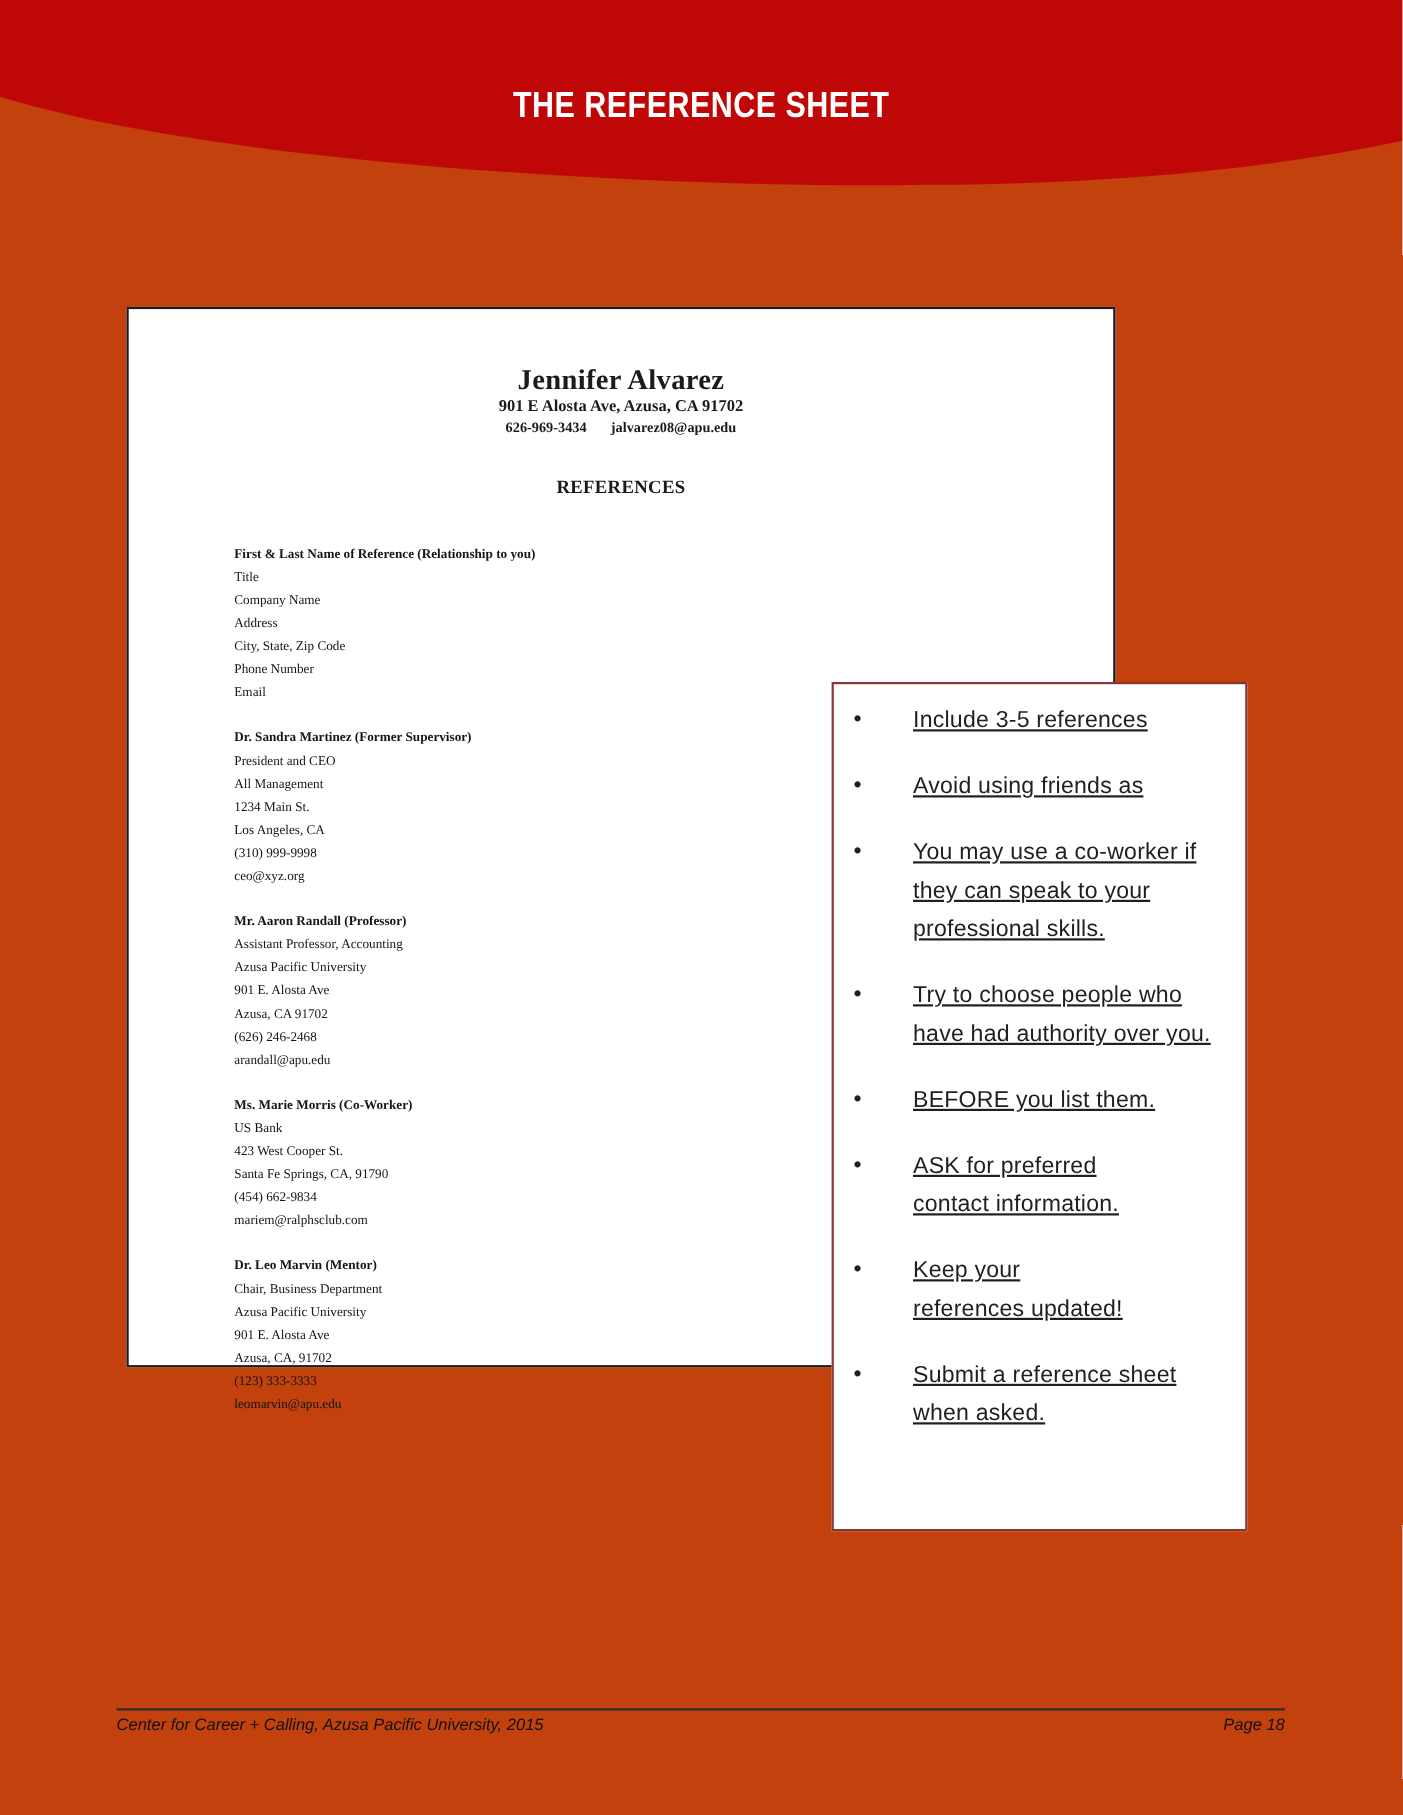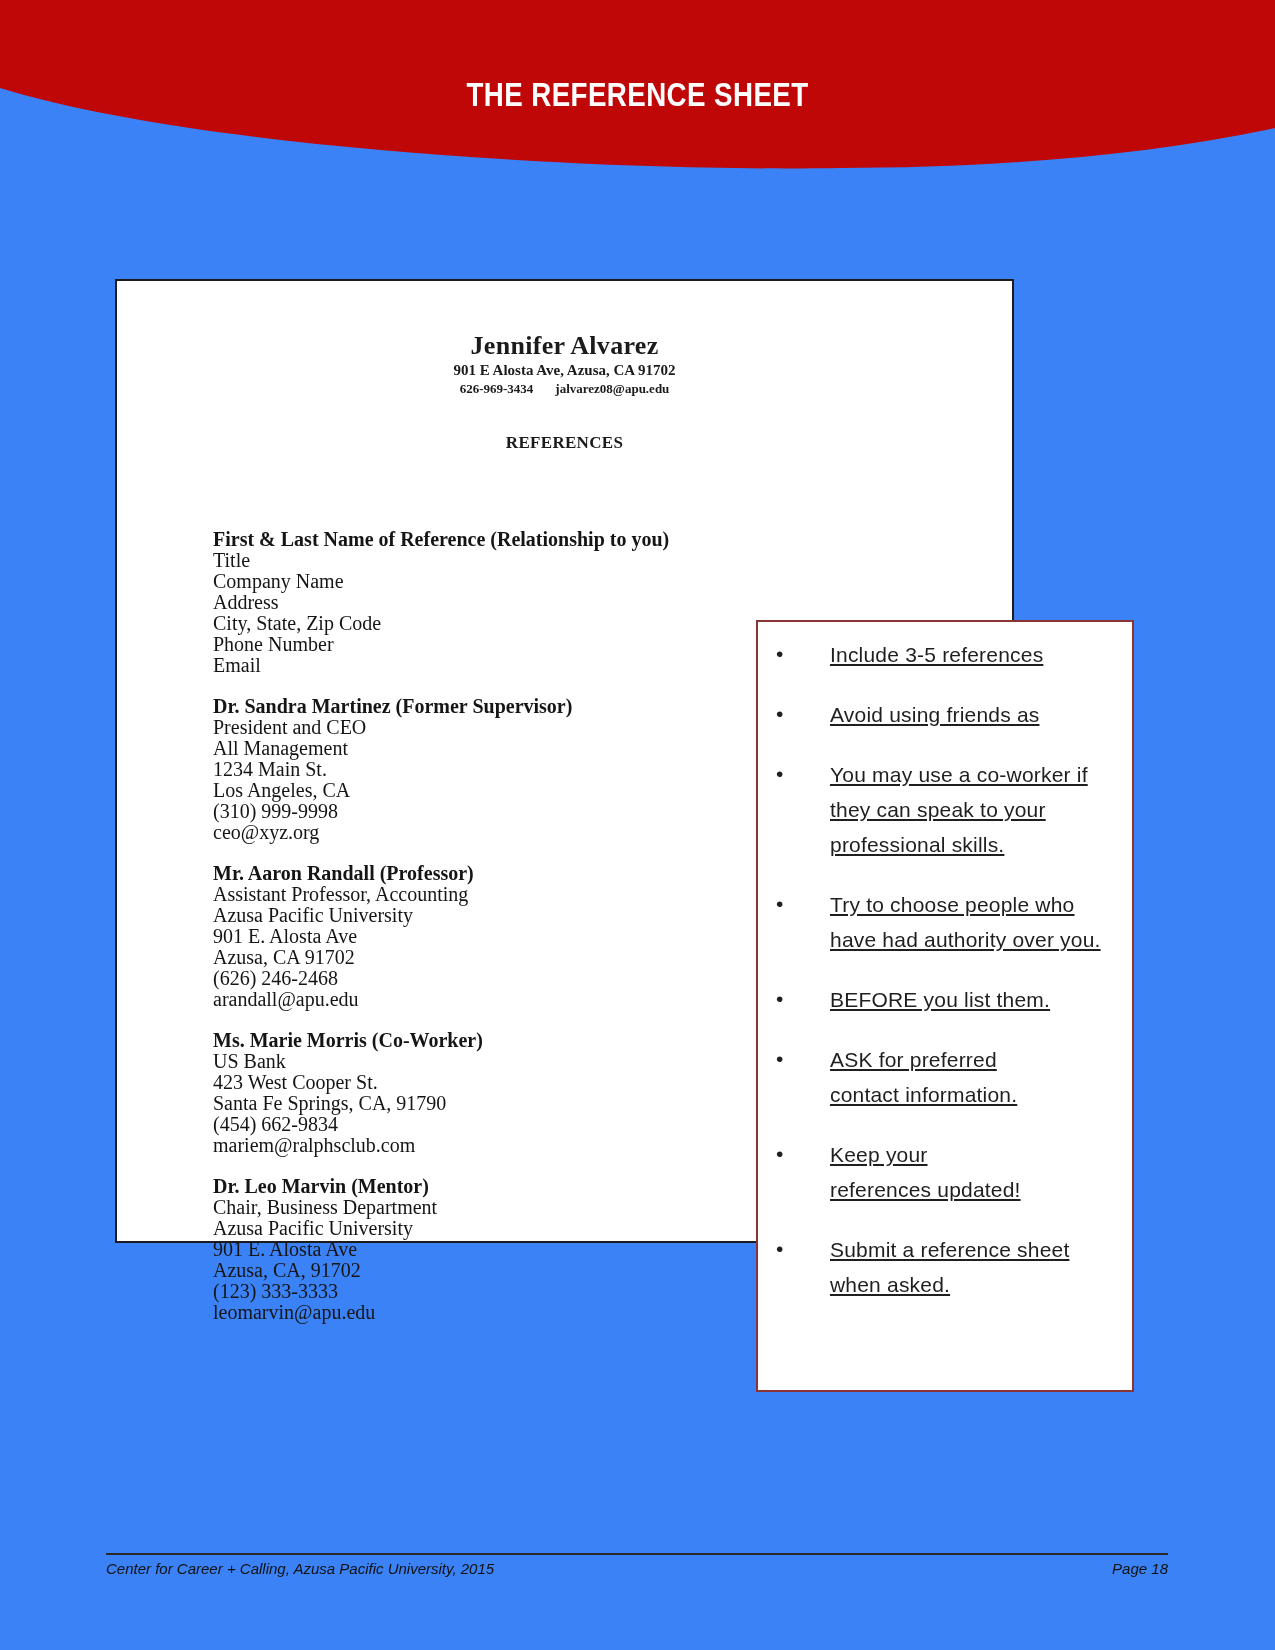--- a/index.html
+++ b/index.html
@@ -1,17 +1,17 @@
 <!DOCTYPE html>
 <html style="--banner-red: #C00708; --tips-border: #8A3533;"><head>
 <meta charset="utf-8">
 <style>
   html,body { margin:0; padding:0; background:#ffffff; }
   .page {
-    position:relative; width:1275px; height:1650px; background:#3b82f6;
+    position:relative; width:1275px; height:1650px; background:#c2410c;
     overflow:hidden; font-family:"Liberation Serif", serif; color:#1b1b1b;
   }
 
   
   .banner-wrap { position:absolute; left:0; top:0; width:1275px; height:200px; }
   .banner-wrap svg { display:block; }
   .banner-title {
     position:absolute; left:0; top:76px; width:100%;
     text-align:center; color:#ffffff;
     font-family:"Liberation Sans", sans-serif; font-weight:700; font-size:33px;
@@ -25,21 +25,21 @@
   }
   .doc .centered { position:absolute; left:0; width:100%; text-align:center; }
   .doc-name   { top:50px;  font-size:26px; font-weight:bold; letter-spacing:0.3px; }
   .doc-addr   { top:81px;  font-size:15px; font-weight:bold; }
   .doc-contact{ top:100px; font-size:13px; font-weight:bold; }
   .doc-contact .phone { margin-right:22px; }
   .refs-heading { top:152px; font-size:17px; font-weight:bold; letter-spacing:0.3px; }
 
   .blocks {
     position:absolute; left:96px; top:212px;
-    font-size:20px; line-height:21px; color:#151515;margin-top:36px;
+    font-size:12px; line-height:21px; color:#151515;
   }
   .ref-block { margin-bottom:20px; }
   .ref-head  { font-weight:bold; }
 
   
   .tips {
     position:absolute; left:756px; top:620px; width:378px; height:772px;
     background:#ffffff; border:2px solid var(--tips-border, #8a3533);
     box-sizing:border-box; z-index:4; padding:15px 6px 0 0;
     font-family:"Liberation Sans", sans-serif; color:#1f1f1f;

